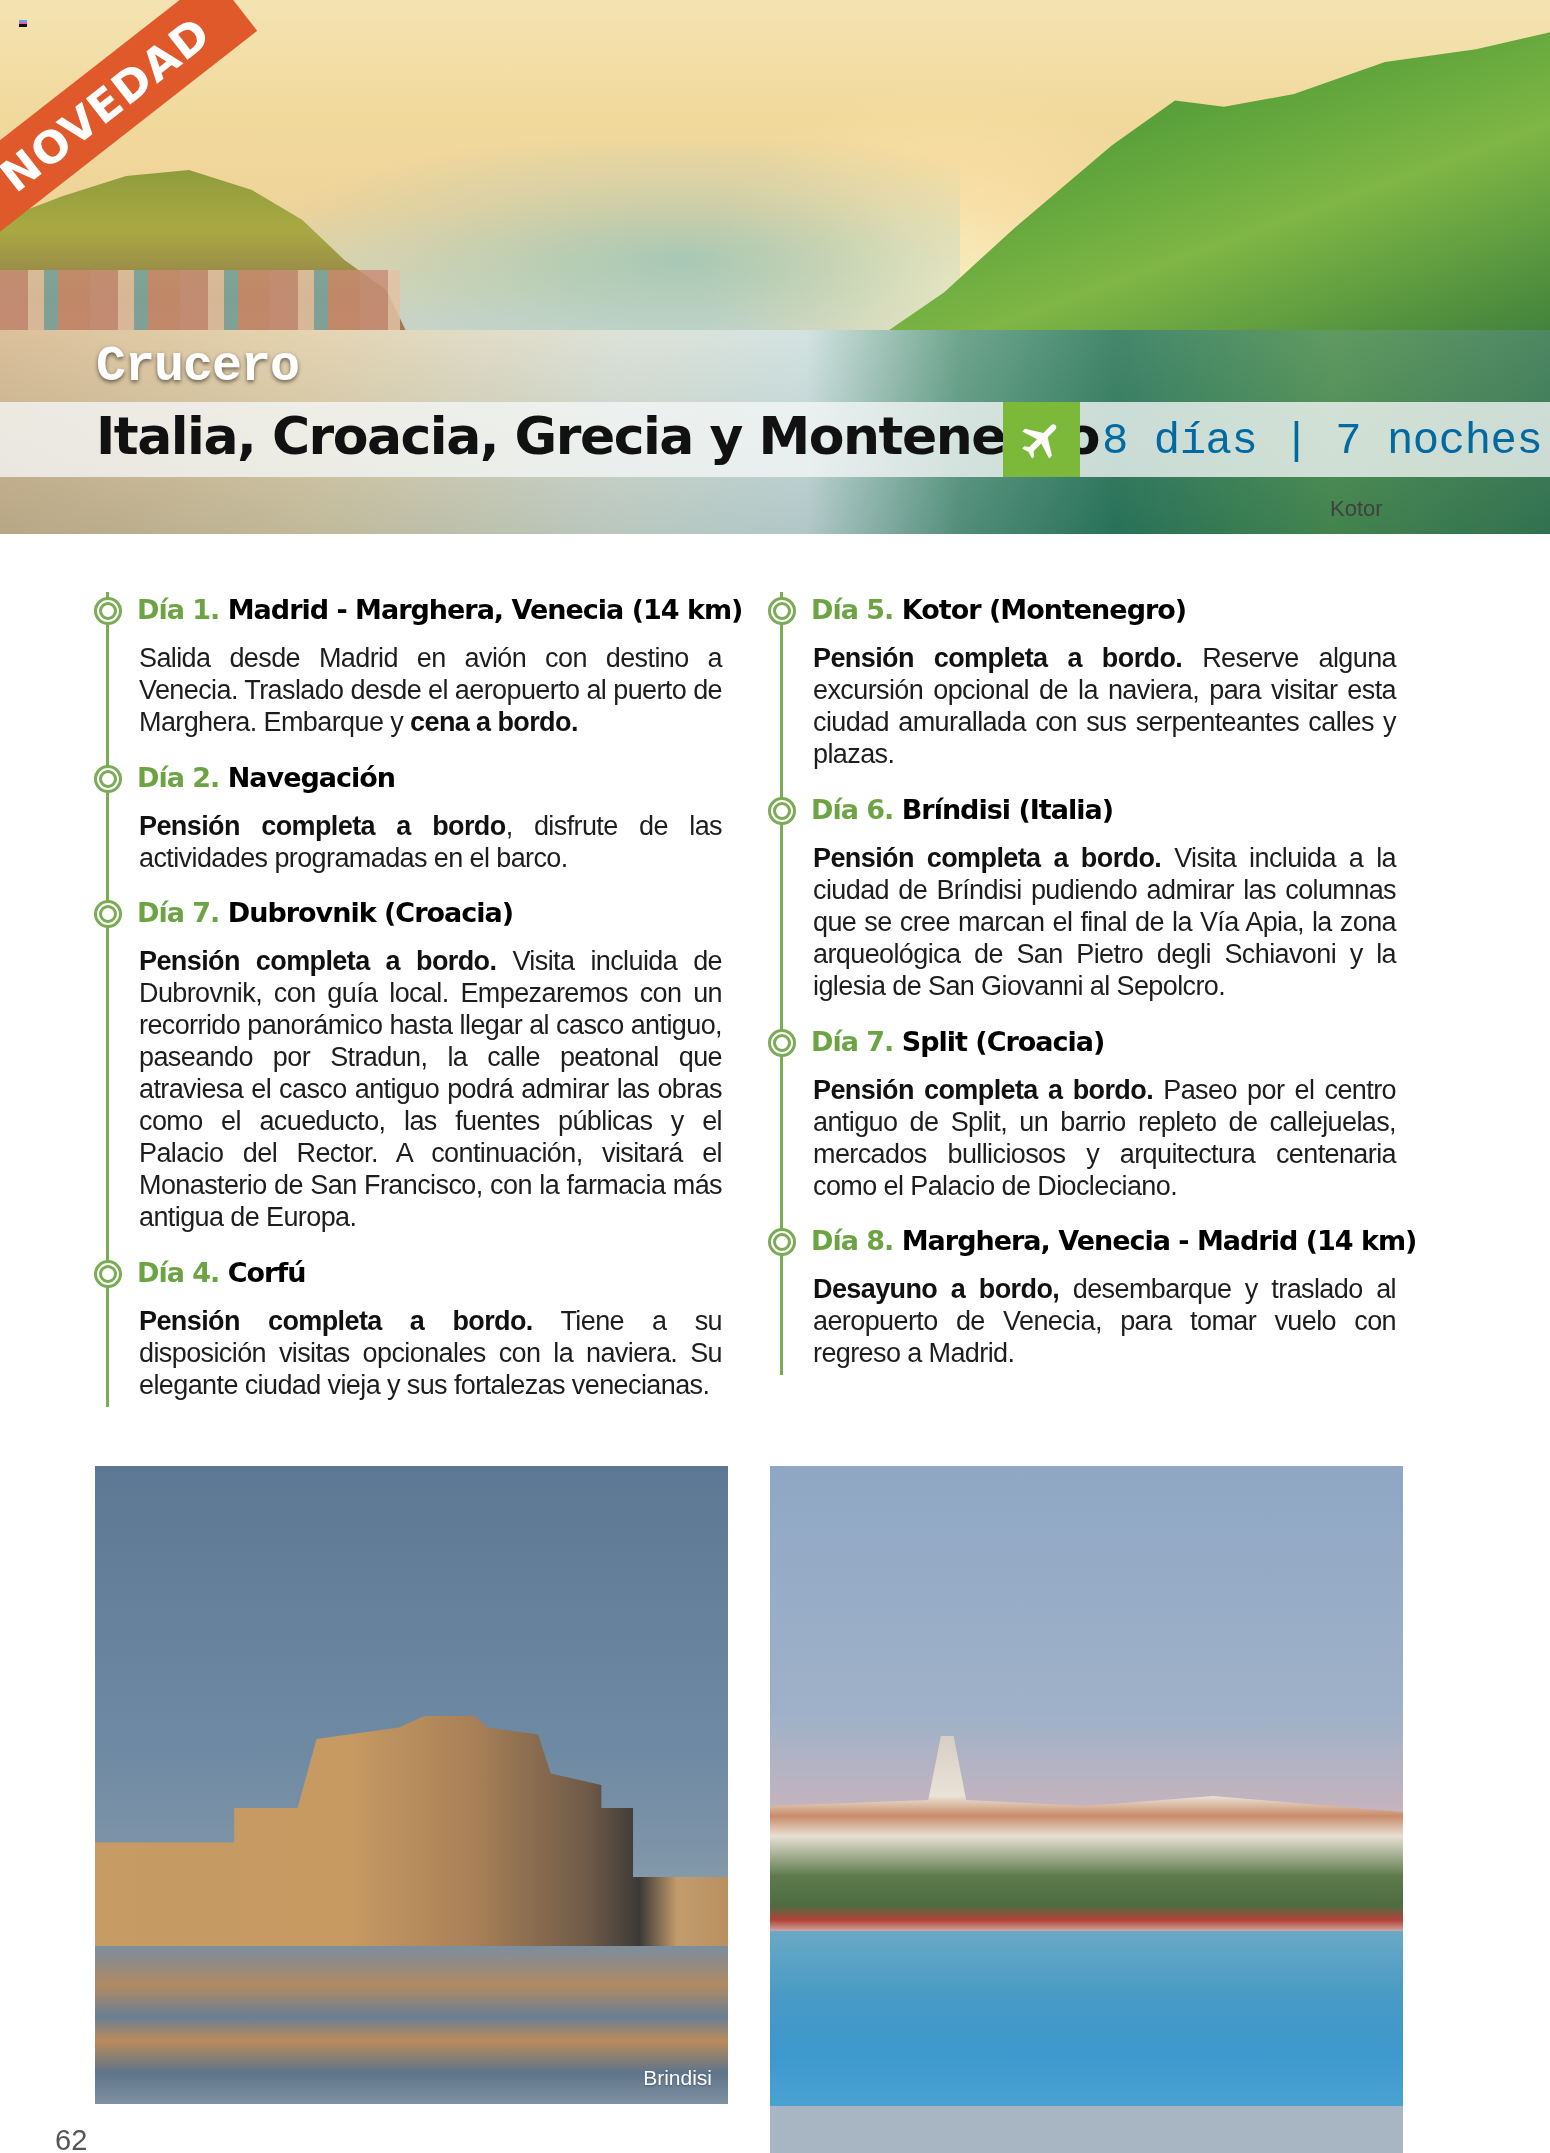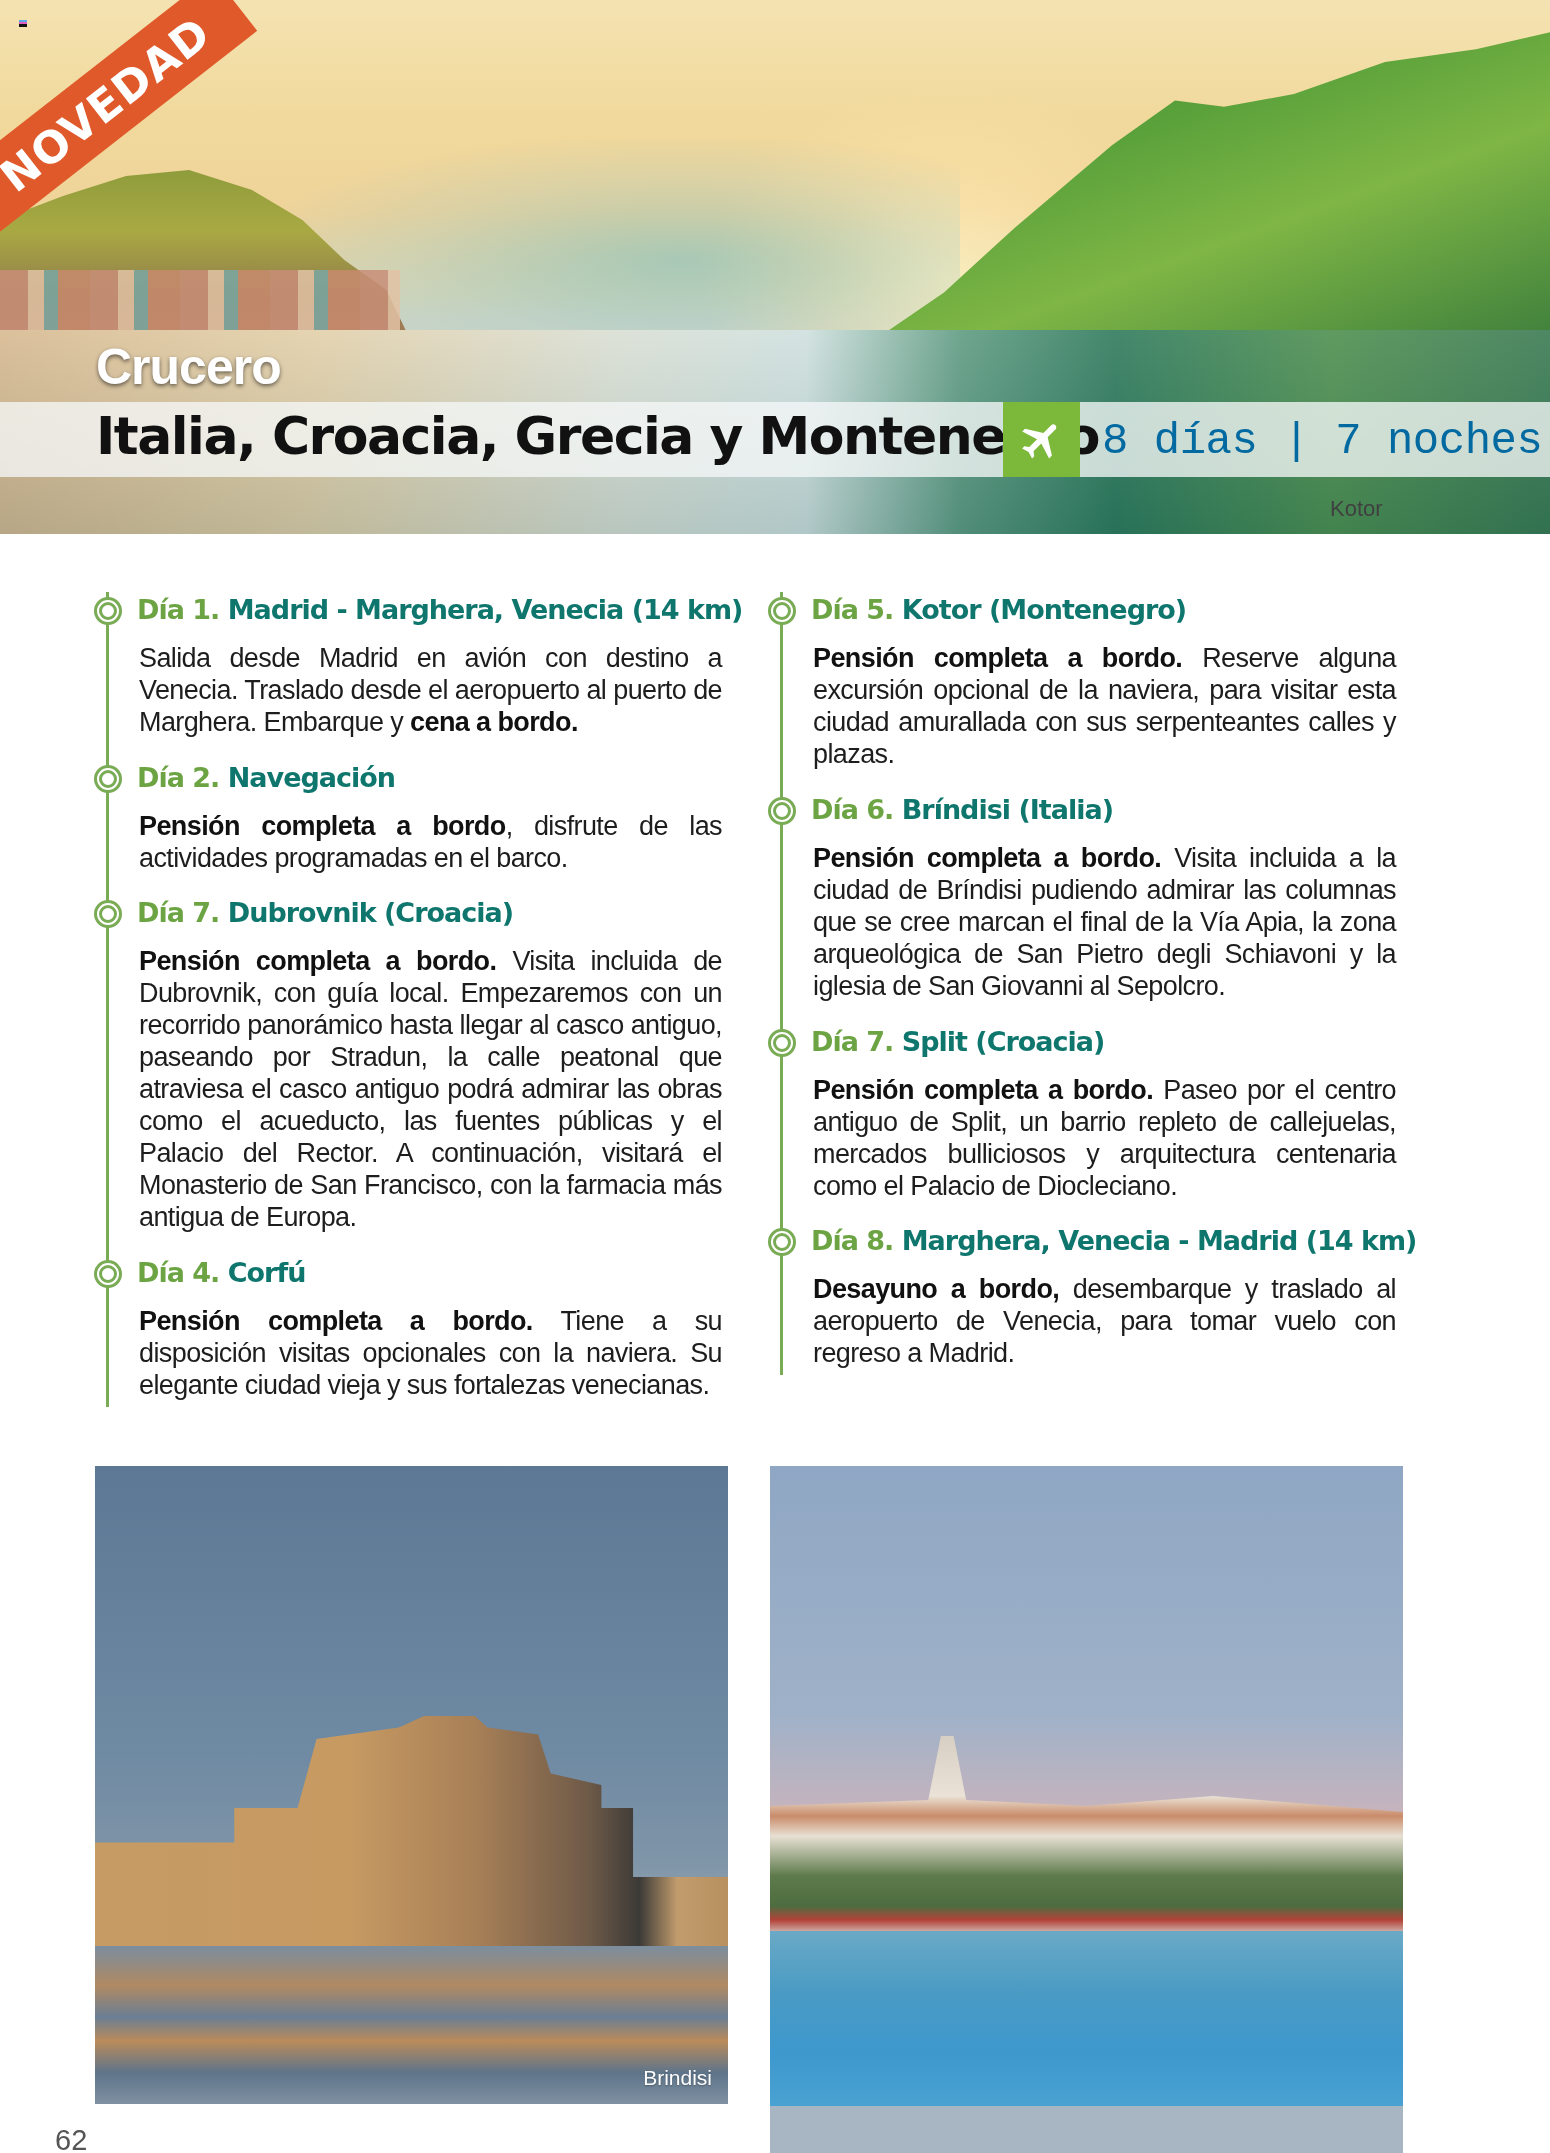--- a/index.html
+++ b/index.html
@@ -53,21 +53,21 @@
   .ribbon-text {
     color: #ffffff; font-family: "DejaVu Sans", sans-serif; font-weight: bold; font-size: 44px; letter-spacing: 1px;
   }
   .corner-mark {
     position: absolute; left: 19px; top: 20px; width: 8px; height: 7px;
     background: linear-gradient(180deg, #5aa8e8 0 2px, #e060c0 2px 4px, #111 4px 7px);
   }
 
   
   .title-crucero {
-    position: absolute; left: 96px; top: 338px; font-family: Liberation Sans, sans-serif; font-weight: bold;
+    position: absolute; left: 96px; top: 338px; font-family: Liberation Mono, monospace; font-weight: bold;
     font-size: 50px; color: #ffffff; text-shadow: 0 2px 4px rgba(0,0,0,0.55); letter-spacing: -1px;
   }
   .title-band {
     position: absolute; left: 0; top: 402px; width: 1550px; height: 75px;
     background: rgba(245,247,247,0.78);
   }
   .title-main {
     position: absolute; left: 96px; top: 406px; font-family: "DejaVu Sans", sans-serif; font-weight: bold;
     font-size: 52px; color: #111111; letter-spacing: -1.5px; white-space: nowrap;
   }
@@ -96,21 +96,21 @@
     border-radius: 50%; background: #fff; display: flex; align-items: center; justify-content: center;
   }
   .day-icon::after {
     content: ""; width: 12px; height: 12px; border: 3px solid #7aab55; border-radius: 50%;
   }
   .day-head {
     margin-left: 43px; font-family: "DejaVu Sans", sans-serif; font-weight: bold; font-size: 27px;
     letter-spacing: -1px; line-height: 36px; white-space: nowrap;
   }
   .day-num { color: #6ca443; }
-  .day-place { color: #0f766e; }
+  .day-place { color: #000000; }
   .day-body {
     margin-left: 45px; width: 583px; font-size: 27px; line-height: 32px; color: #1d1d1d; margin-top: 14px;
     text-align: justify; letter-spacing: -0.6px;
   }
   .day-body b { font-weight: bold; color: #111; }
 
   
   .photo { position: absolute; overflow: hidden; }
   .photo-brindisi {
     left: 95px; top: 1466px; width: 633px; height: 638px;

